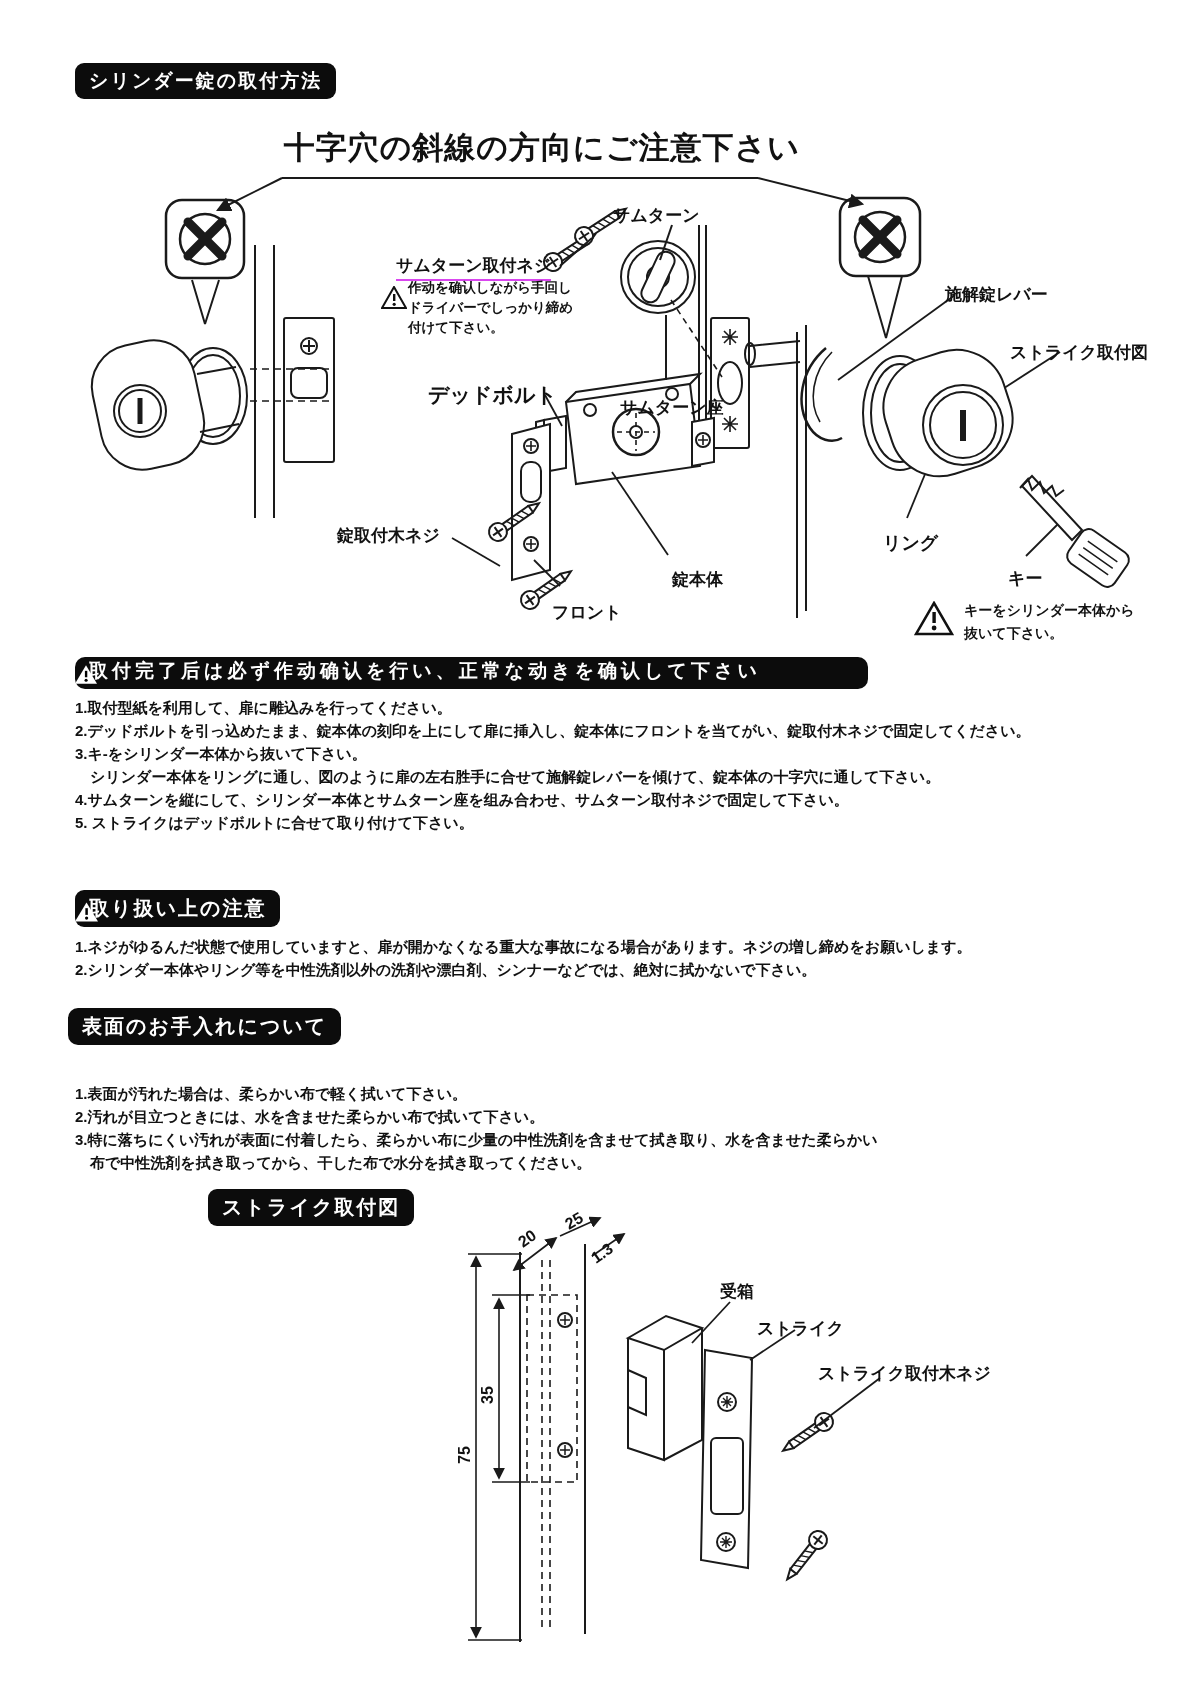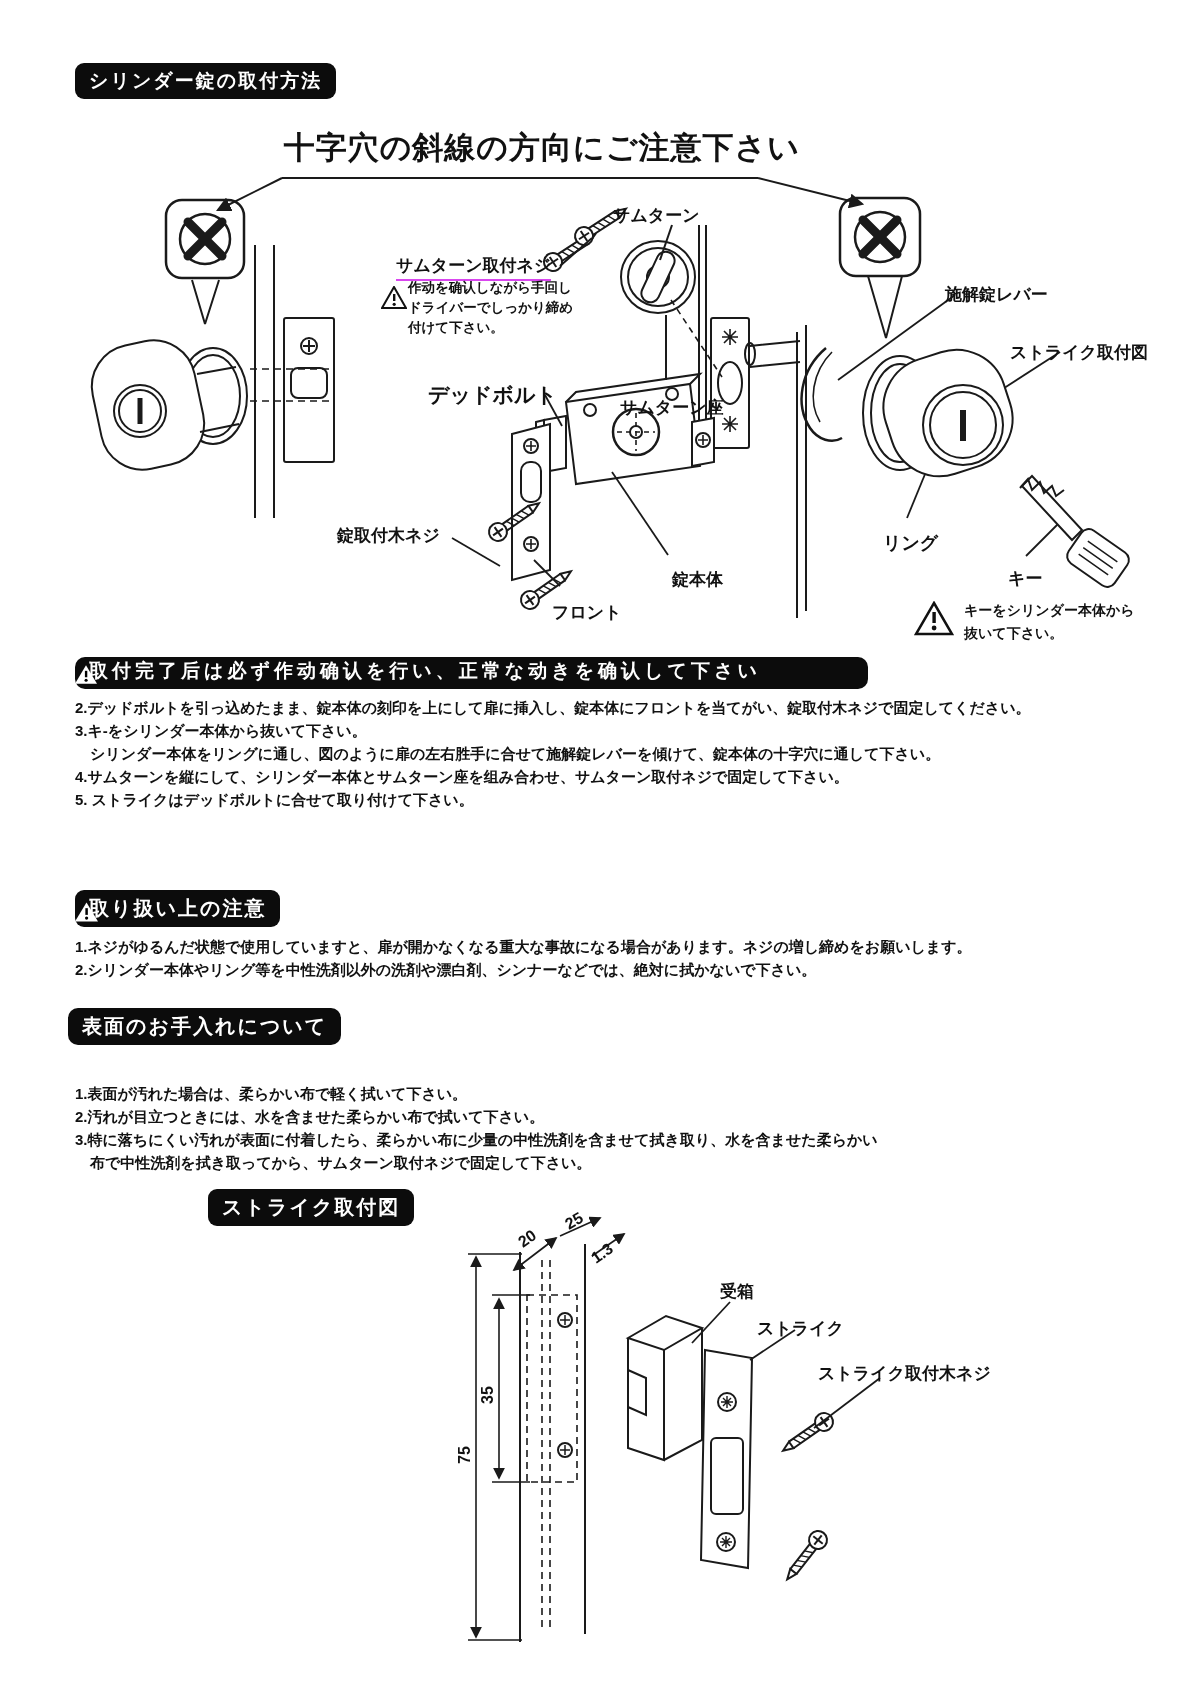--- a/index.html
+++ b/index.html
@@ -223,20 +223,21 @@
   <div class="badge" style="left:75px;top:657px;width:765px;height:22px;font-size:19px;letter-spacing:4px;border-radius:10px;">
     <svg class="tri-icon" width="22" height="19" viewBox="0 0 24 20">
       <path d="M12,0 L24,20 H0 Z" fill="#fff"></path>
         <rect x="10.8" y="6" width="2.6" height="7" fill="#000"></rect>
         <circle cx="12.1" cy="16.3" r="1.7" fill="#000"></circle>
     </svg>
     <span>取付完了后は必ず作动确认を行い、正常な动きを确认して下さい</span>
   </div>
 
   <div class="steps" style="top:696px;">
+    <div>1.取付型紙を利用して、扉に雕込みを行ってください。</div>
     <div>2.デッドボルトを引っ込めたまま、錠本体の刻印を上にして扉に挿入し、錠本体にフロントを当てがい、錠取付木ネジで固定してください。</div>
     <div>3.キ-をシリンダー本体から抜いて下さい。</div>
     <div>　シリンダー本体をリングに通し、図のように扉の左右胜手に合せて施解錠レバーを傾けて、錠本体の十字穴に通して下さい。</div>
     <div>4.サムターンを縦にして、シリンダー本体とサムターン座を组み合わせ、サムターン取付ネジで固定して下さい。</div>
     <div>5. ストライクはデッドボルトに合せて取り付けて下さい。</div>
   </div>
 
   <div class="badge" style="left:75px;top:890px;font-size:20px;">
     <svg class="tri-icon" width="23" height="20" viewBox="0 0 24 20">
       <path d="M12,0 L24,20 H0 Z" fill="#fff"></path>
@@ -250,21 +251,21 @@
     <div>2.シリンダー本体やリング等を中性洗剤以外の洗剤や漂白剤、シンナーなどでは、絶対に拭かないで下さい。</div>
   </div>
 
   <div class="badge" style="left:68px;top:1008px;font-size:20px;border-radius:10px;">
     <span>表面のお手入れについて</span>
   </div>
   <div class="steps" style="top:1082px;">
     <div>1.表面が汚れた場合は、柔らかい布で軽く拭いて下さい。</div>
     <div>2.汚れが目立つときには、水を含ませた柔らかい布で拭いて下さい。</div>
     <div>3.特に落ちにくい汚れが表面に付着したら、柔らかい布に少量の中性洗剤を含ませて拭き取り、水を含ませた柔らかい</div>
-    <div>　布で中性洗剤を拭き取ってから、サムターン取付ネジで固定して下さい。</div>
+    <div>　布で中性洗剤を拭き取ってから、干した布で水分を拭き取ってください。</div>
   </div>
 
   <div class="badge" style="left:208px;top:1189px;font-size:20px;">
     <span>ストライク取付図</span>
   </div>
 
   <svg style="top:1210px;" width="1200" height="470" viewBox="0 0 1200 470" fill="none" stroke="#1a1a1a" stroke-width="2">
 
     <g>
       <line x1="520" y1="42" x2="520" y2="432"></line>

